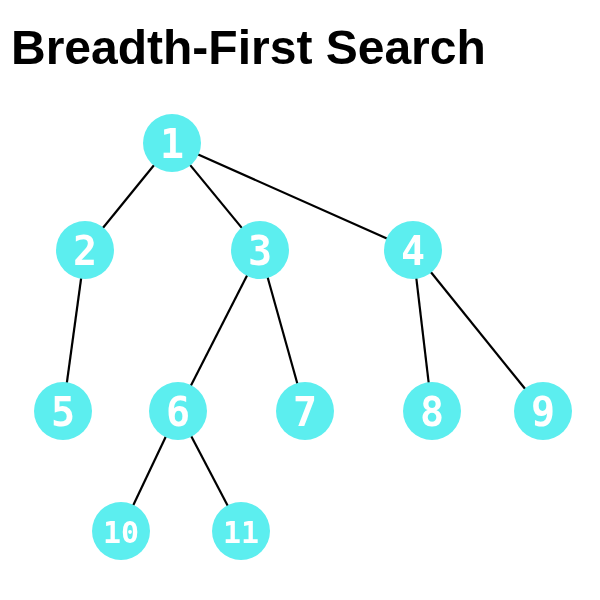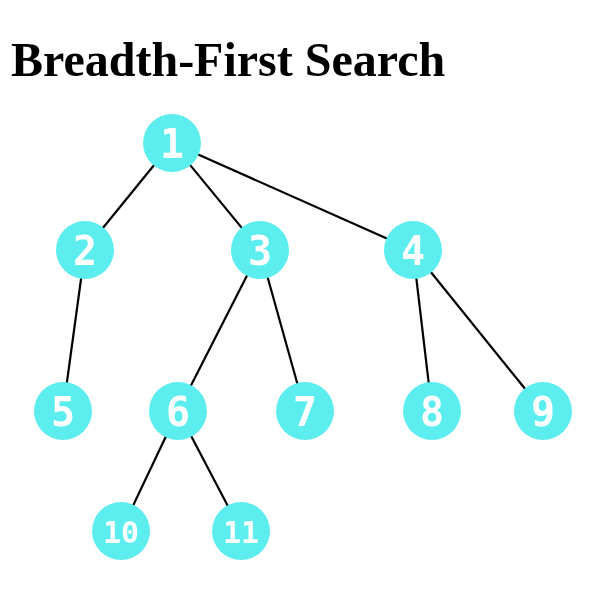--- a/index.html
+++ b/index.html
@@ -16,23 +16,23 @@
   }
   #page {
     position: relative;
     width: 600px;
     height: 600px;
     background: #ffffff;
   }
   #title {
     position: absolute;
     left: 11px;
-    top: 32px;
+    top: 20px;
     width: 590px;
-    font-family: Liberation Serif, serif;
+    font-family: Liberation Sans, sans-serif;
     font-weight: bold;
     font-size: 48px;
     line-height: 56px;
     letter-spacing: 0px;
     color: #000000;
     white-space: nowrap;
   }
   #graph {
     position: absolute;
     left: 0;

